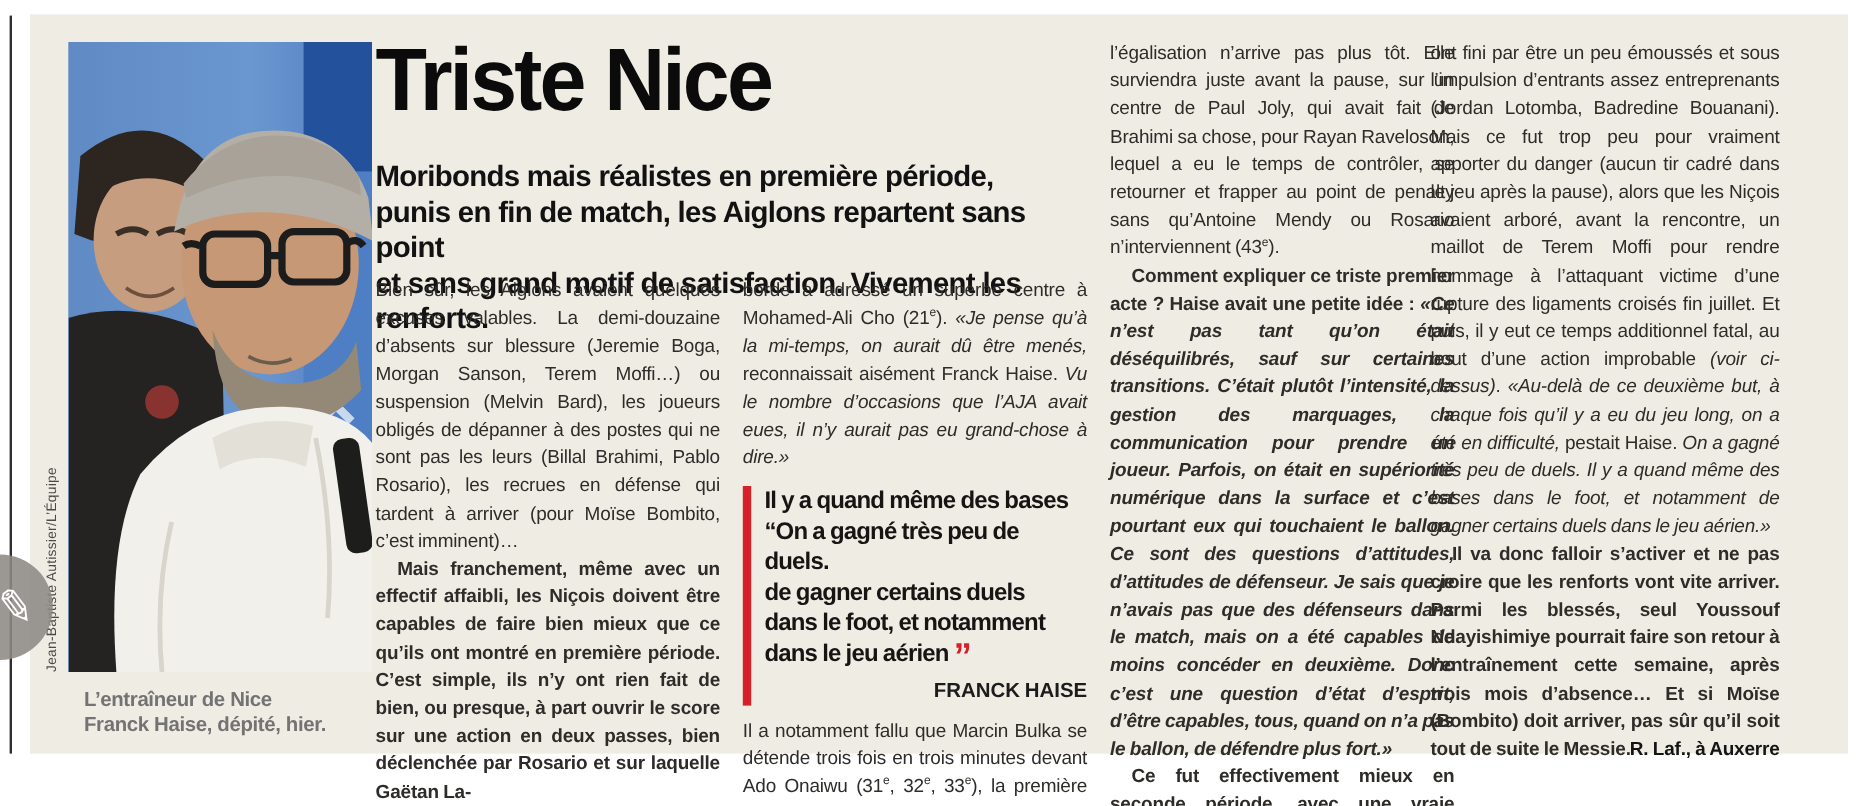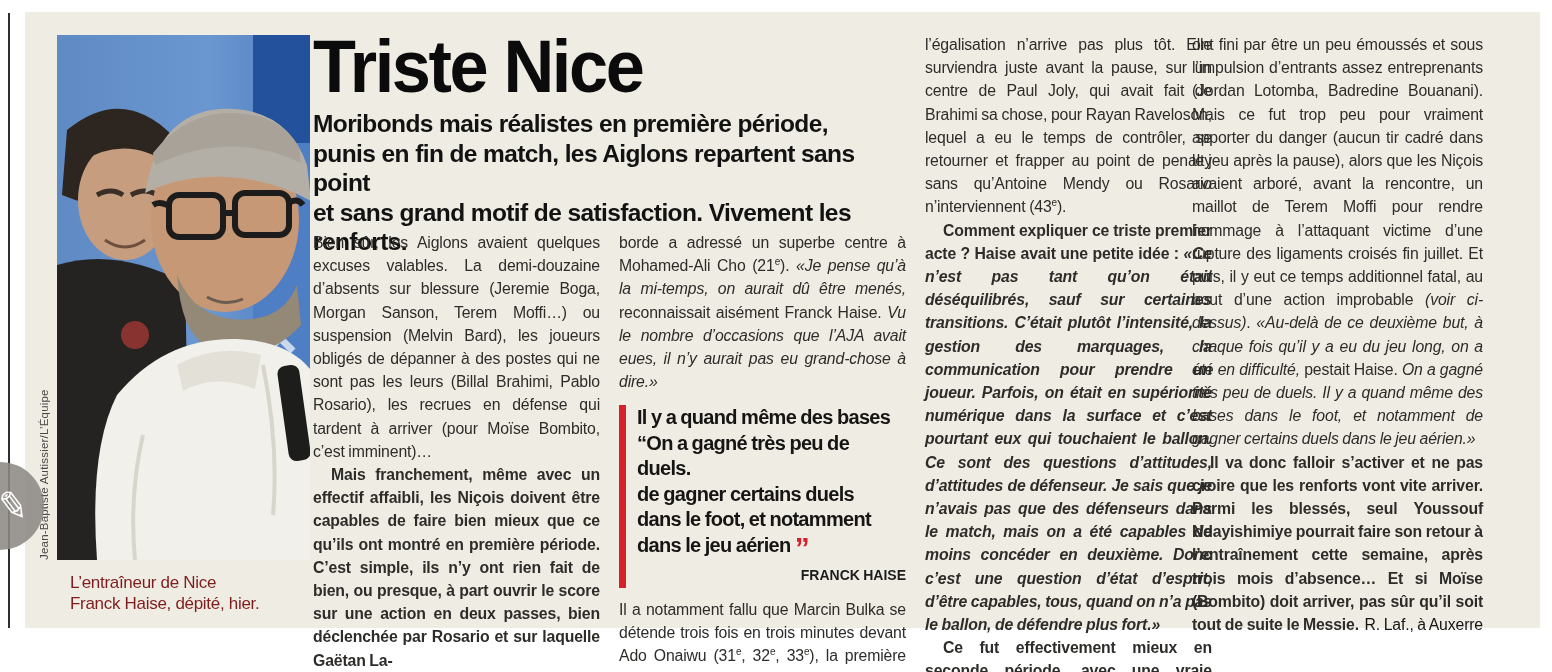--- a/index.html
+++ b/index.html
@@ -5,52 +5,52 @@
   * { margin:0; padding:0; box-sizing:border-box; }
   html,body { background:#ffffff; font-family:"Liberation Sans", sans-serif; }
   .canvas { position:relative; width:1552px; height:672px; background:#ffffff; overflow:hidden; }
   .page { position:absolute; left:25px; top:12px; width:1515px; height:616px; background:#efece4; }
   .page-edge { position:absolute; left:8px; top:13px; width:2px; height:615px; background:#2f2f2f; }
 
   
   .photo-wrap { position:absolute; left:57px; top:35px; width:253px; height:525px; overflow:hidden; background:#5b87c5; }
   .photo-credit { position:absolute; left:38px; top:560px; transform:rotate(-90deg); transform-origin:0 0;
     font-size:11.5px; color:#4a4a46; letter-spacing:0.2px; white-space:nowrap; }
-  .photo-caption { position:absolute; left:70px; top:572px; font-weight:normal; font-size:17px; line-height:21px;
-    color:#7f1d1d; letter-spacing:-0.3px; }
+  .photo-caption { position:absolute; left:70px; top:572px; font-weight:bold; font-size:17px; line-height:21px;
+    color:#737373; letter-spacing:-0.3px; }
 
   
   .headline { position:absolute; left:313px; top:24px; width:600px; }
   .headline .title { font-size:74px; font-weight:800; color:#0b0b0b; letter-spacing:-2.5px;
     transform:scaleX(0.95); transform-origin:0 0; white-space:nowrap; }
-  .headline .subtitle { margin-top:0; font-weight:bold; font-size:24.5px; line-height:29.5px;
+  .headline .subtitle { margin-top:24px; font-weight:bold; font-size:24.5px; line-height:29.5px;
     color:#121212; letter-spacing:-0.6px; }
 
   
   .col { position:absolute; font-size:15.8px; line-height:23.2px; color:#2e2c29; text-align:justify;
     letter-spacing:-0.15px; word-spacing:-0.6px; }
   .col p { margin:0; }
   .col p.indent { text-indent:18px;font-weight:bold; }
   .col em { font-style:italic; }
   .col sup { font-size:10px; vertical-align:super; line-height:0; }
   #col1 { left:313px; top:231px; width:287px; }
   #col2 { left:619px; top:231px; width:287px; }
   #col3 { left:925px; top:33px;  width:287px; }
   #col4 { left:1192px; top:33px; width:291px; }
 
   
   .pullquote { display:flex; margin:12px 0 10px 0; }
   .pq-bar { width:7px; background:#d6202a; margin-right:11px; flex:0 0 7px; }
   .pq-body { flex:1; }
   .pq-line { font-weight:bold; font-size:20px; line-height:25.5px; color:#161514; letter-spacing:-0.7px; text-align:left; }
   .pq-close { color:#d6202a; font-size:30px; line-height:0; vertical-align:-6px; letter-spacing:-2px; font-weight:800; }
-  .pq-attrib { margin-top:6px; text-align:right; font-weight:bold; font-size:14px; color:#1c1c1c; letter-spacing:0; }
+  .pq-attrib { margin-top:6px; text-align:right; font-weight:bold; font-size:17px; color:#1c1c1c; letter-spacing:0; }
 
   
-  .byline { margin-top:-23.2px; text-align:right; font-weight:normal; font-size:15.8px; color:#141414; }
+  .byline { margin-top:-23.2px; text-align:right; font-weight:bold; font-size:15.8px; color:#141414; }
 
   
   .fab { position:absolute; left:-44px; top:462px; width:88px; height:88px; border-radius:50%;
     background:rgba(141,138,133,0.88); display:flex; align-items:center; justify-content:center; cursor:pointer; z-index:20; }
   .fab .glyph { color:#ffffff; font-size:38px; transform:rotate(8deg); margin-left:26px; }
 </style>
 </head>
 <body>
 
 <div class="canvas">

